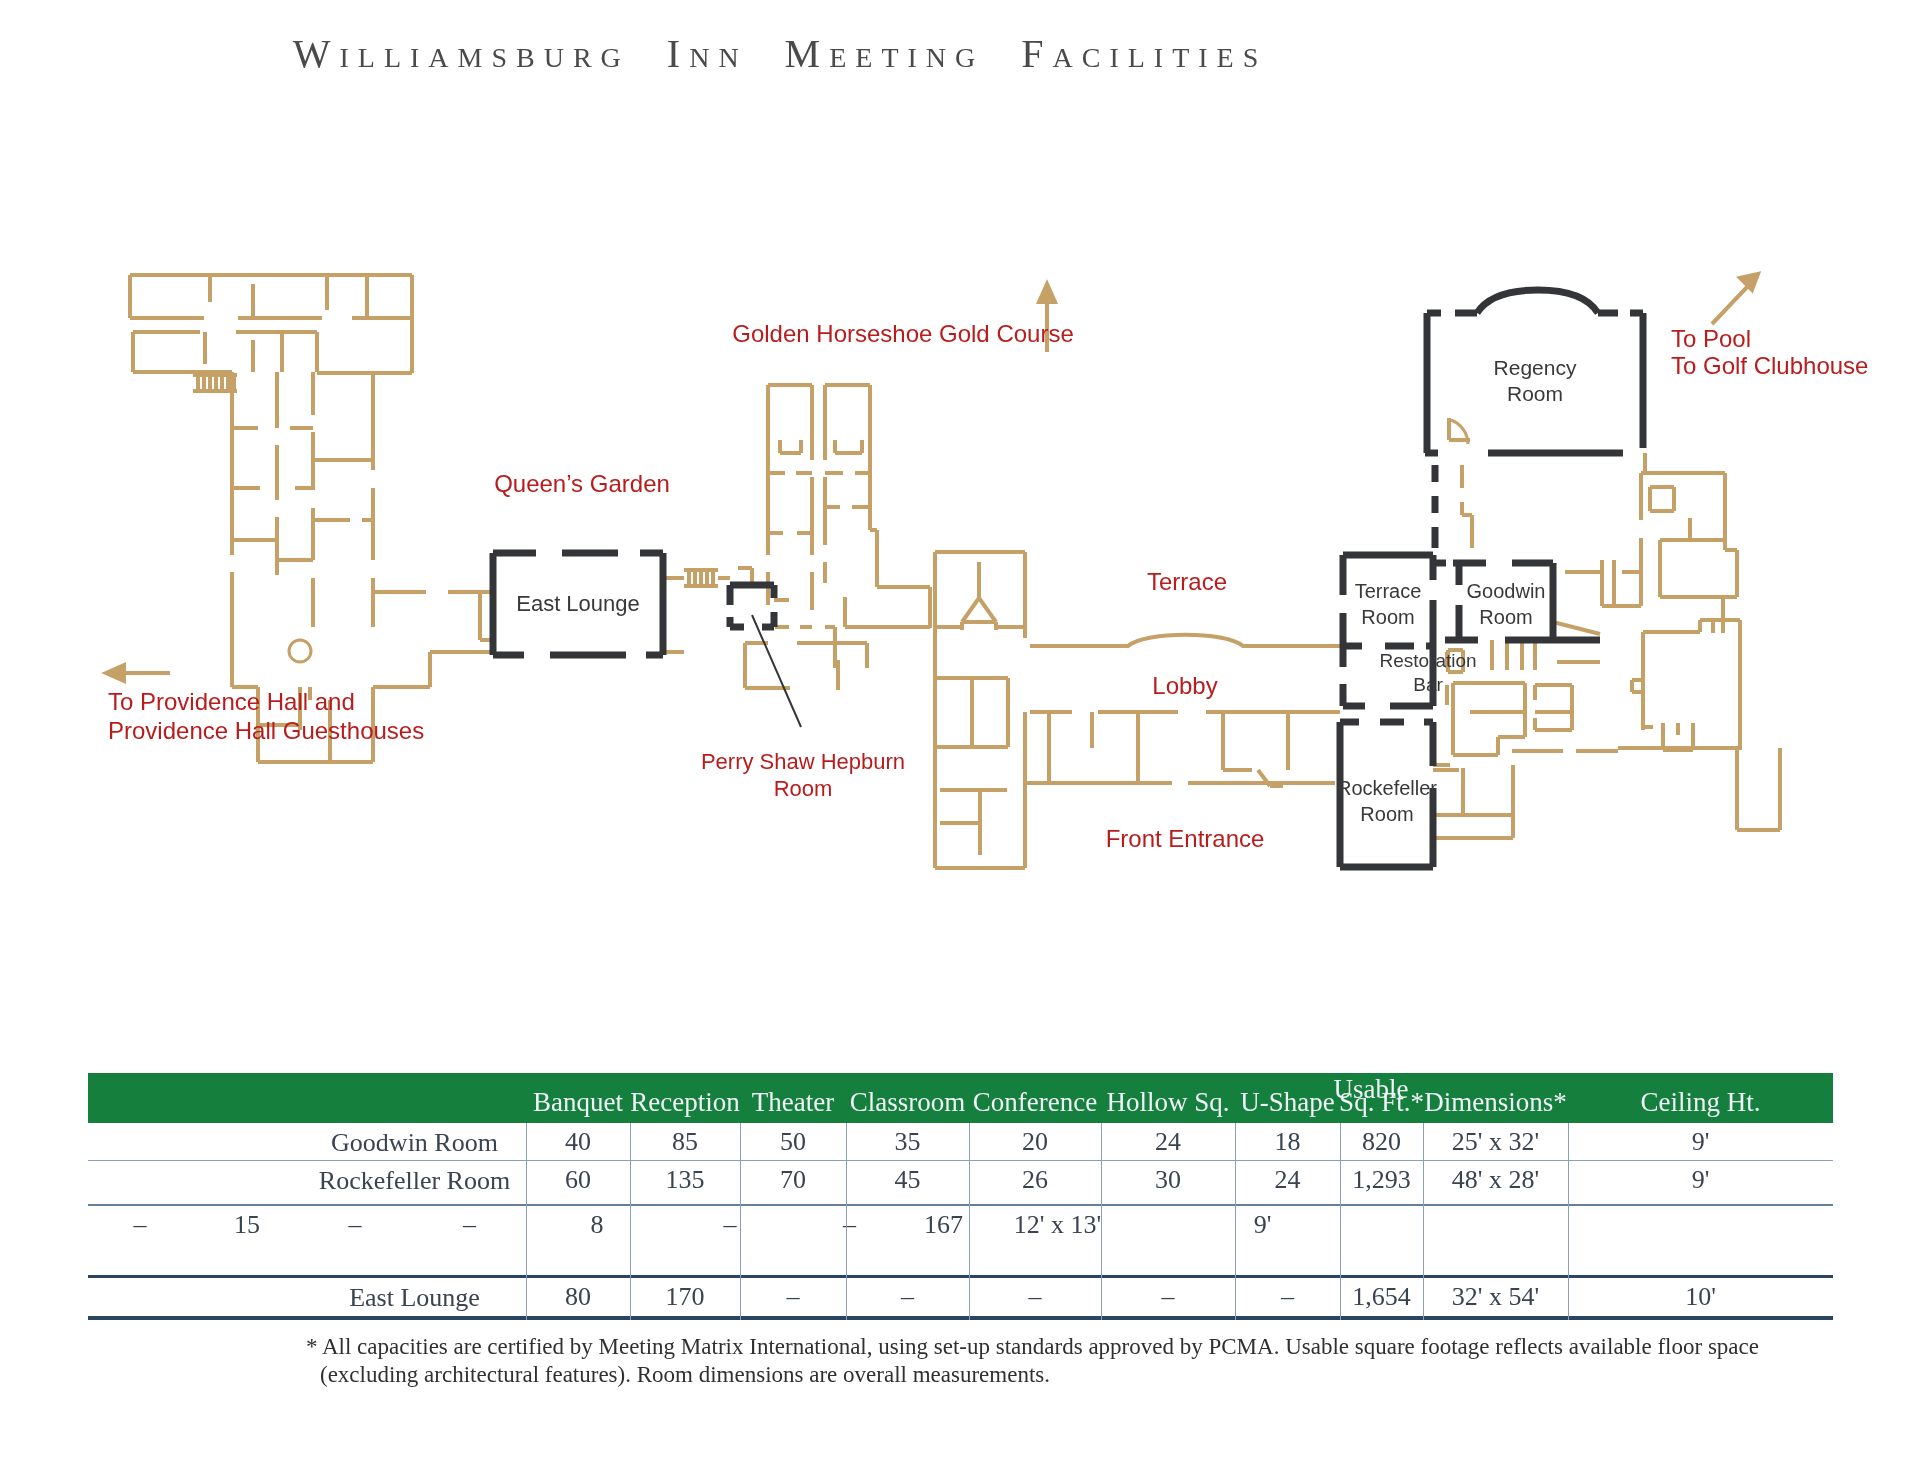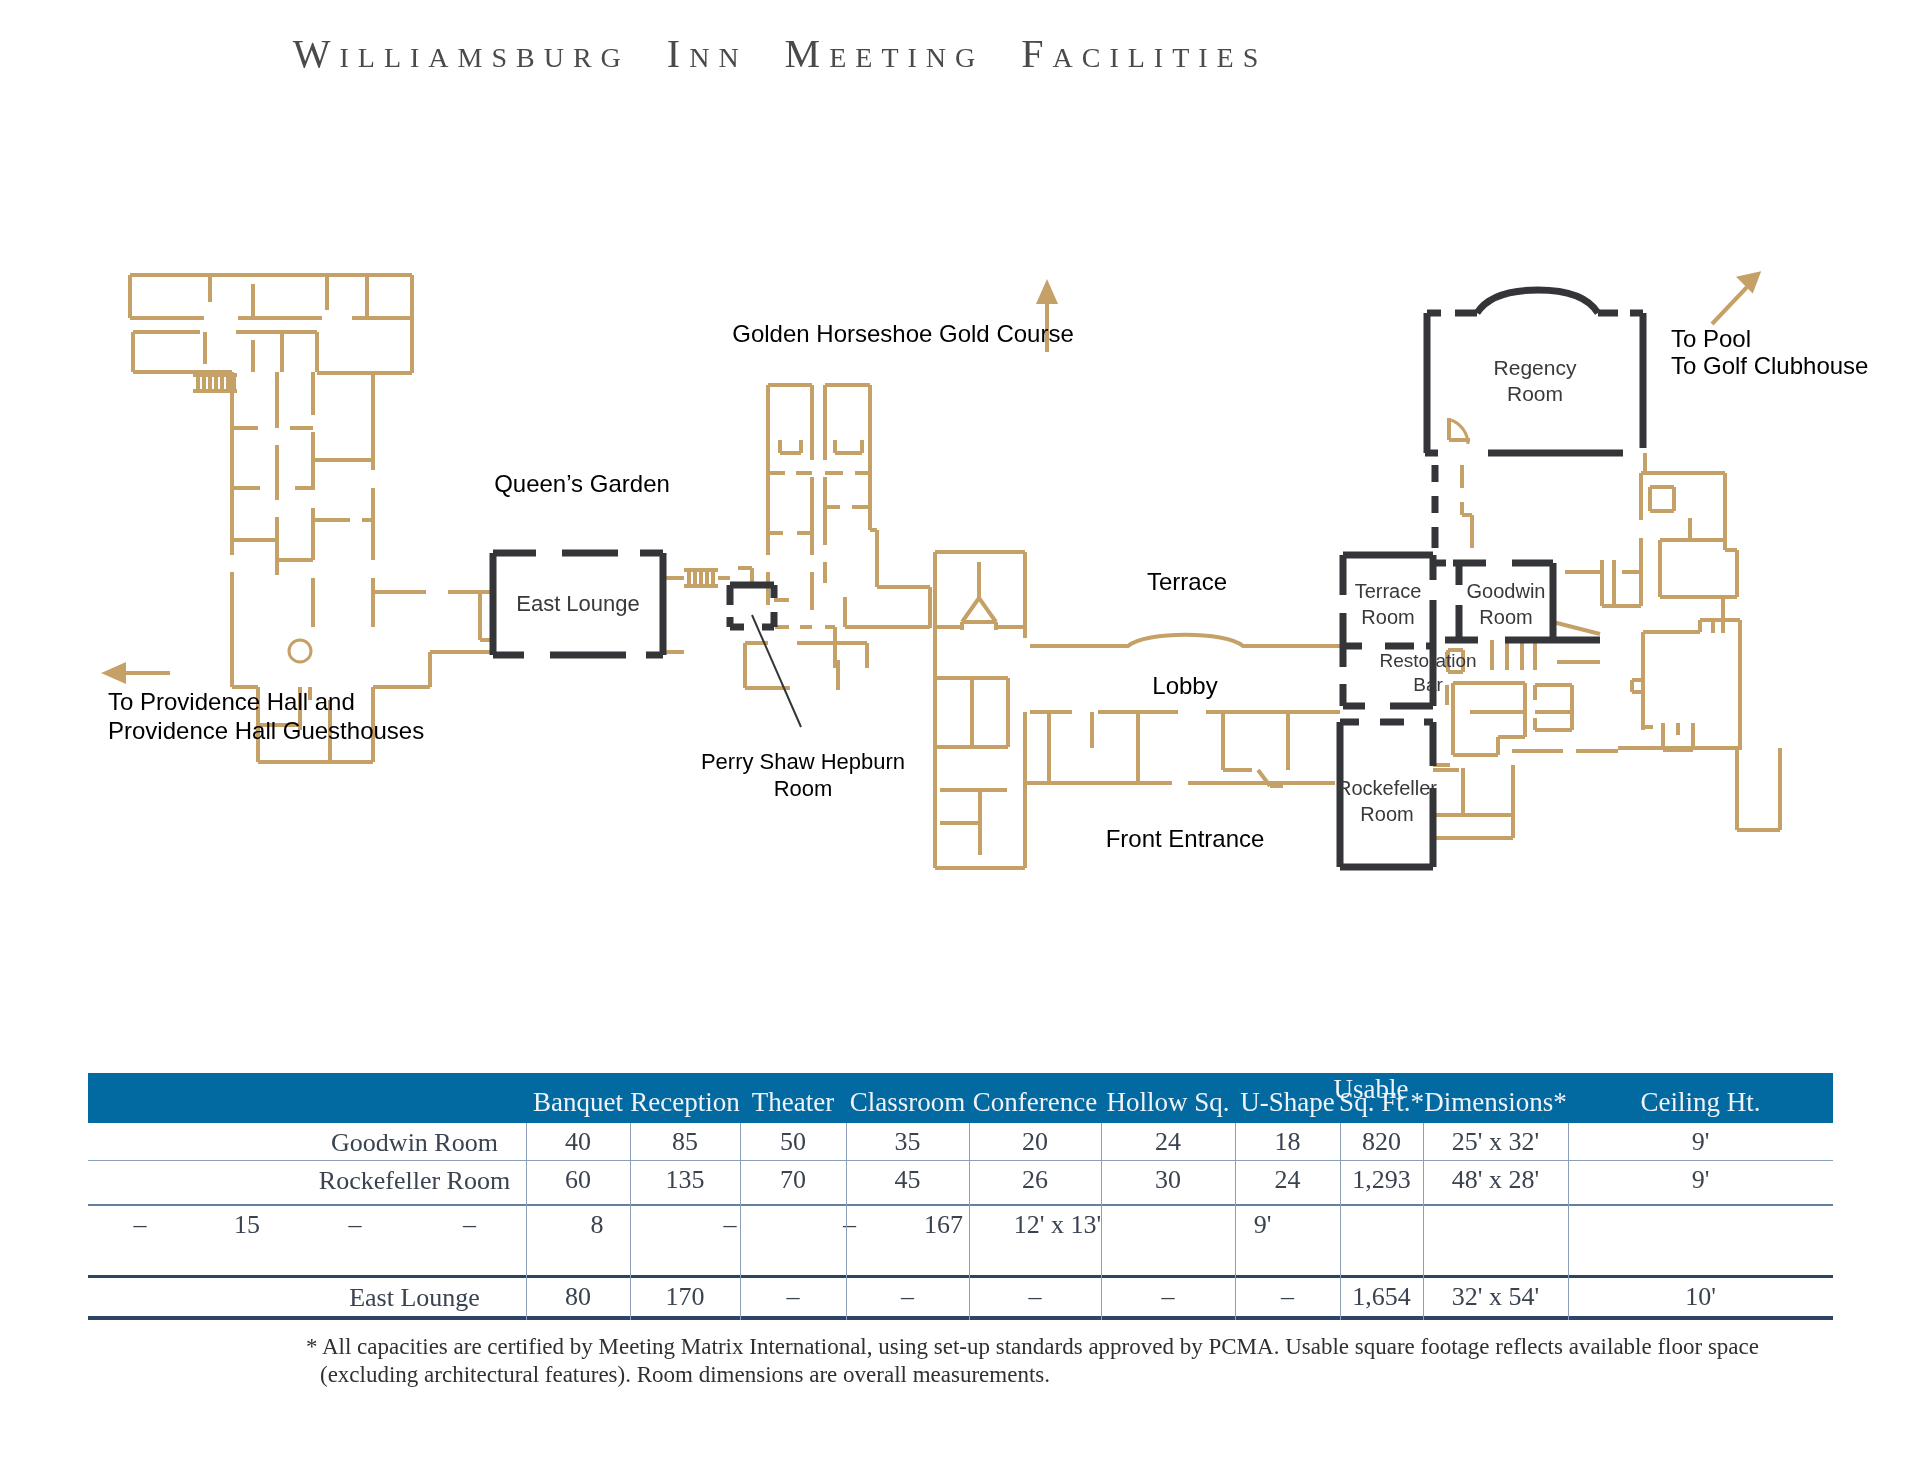--- a/index.html
+++ b/index.html
@@ -4,29 +4,29 @@
 <style>
   html,body{margin:0;padding:0;background:#ffffff;}
   .page{position:relative;width:1920px;height:1484px;background:#ffffff;overflow:hidden;
         font-family:"Liberation Sans",sans-serif;}
   
   .title{position:absolute;left:0;top:30px;width:1560px;text-align:center;
          font-family:"Liberation Serif",serif;font-variant:small-caps;font-weight:normal;
          font-size:40px;letter-spacing:9px;word-spacing:18px;color:#4a4a4a;margin:0;}
   
   .plan-svg{position:absolute;left:0;top:0;width:1920px;height:1484px;}
-  .lbl{position:absolute;color:#000000;white-space:nowrap;line-height:1.2;}
+  .lbl{position:absolute;color:#b91c1c;white-space:nowrap;line-height:1.2;}
   .lbl.c{transform:translateX(-50%);text-align:center;}
   .lbl.big{font-size:24px;}
   .room-lbl{color:#39393b;font-size:20px;line-height:26px;}
   .lbl .ln{display:block;}
   
   .tbl{position:absolute;left:88px;top:1073px;width:1745px;
        font-family:"Liberation Serif",serif;color:#3a4350;}
-  .thead{display:flex;align-items:flex-end;height:50px;background:#0369a1;position:relative;}
+  .thead{display:flex;align-items:flex-end;height:50px;background:#15803d;position:relative;}
   .th{display:flex;justify-content:center;align-items:flex-end;padding-bottom:5px;
       font-size:27px;color:#f0f3f8;}
   .th span{white-space:nowrap;}
   .usable{position:absolute;left:1283px;top:1px;transform:translateX(-50%);
           font-size:27px;color:#f0f3f8;}
   .tbody{position:relative;}
   .tr{display:flex;align-items:flex-start;box-sizing:border-box;}
   .tr.r0{height:38px;border-bottom:1px solid #8ba0b8;}
   .tr.r1{height:45px;border-bottom:2px solid #64809f;}
   .tr.r2{height:72px;border-bottom:3px solid #2c4563;}

